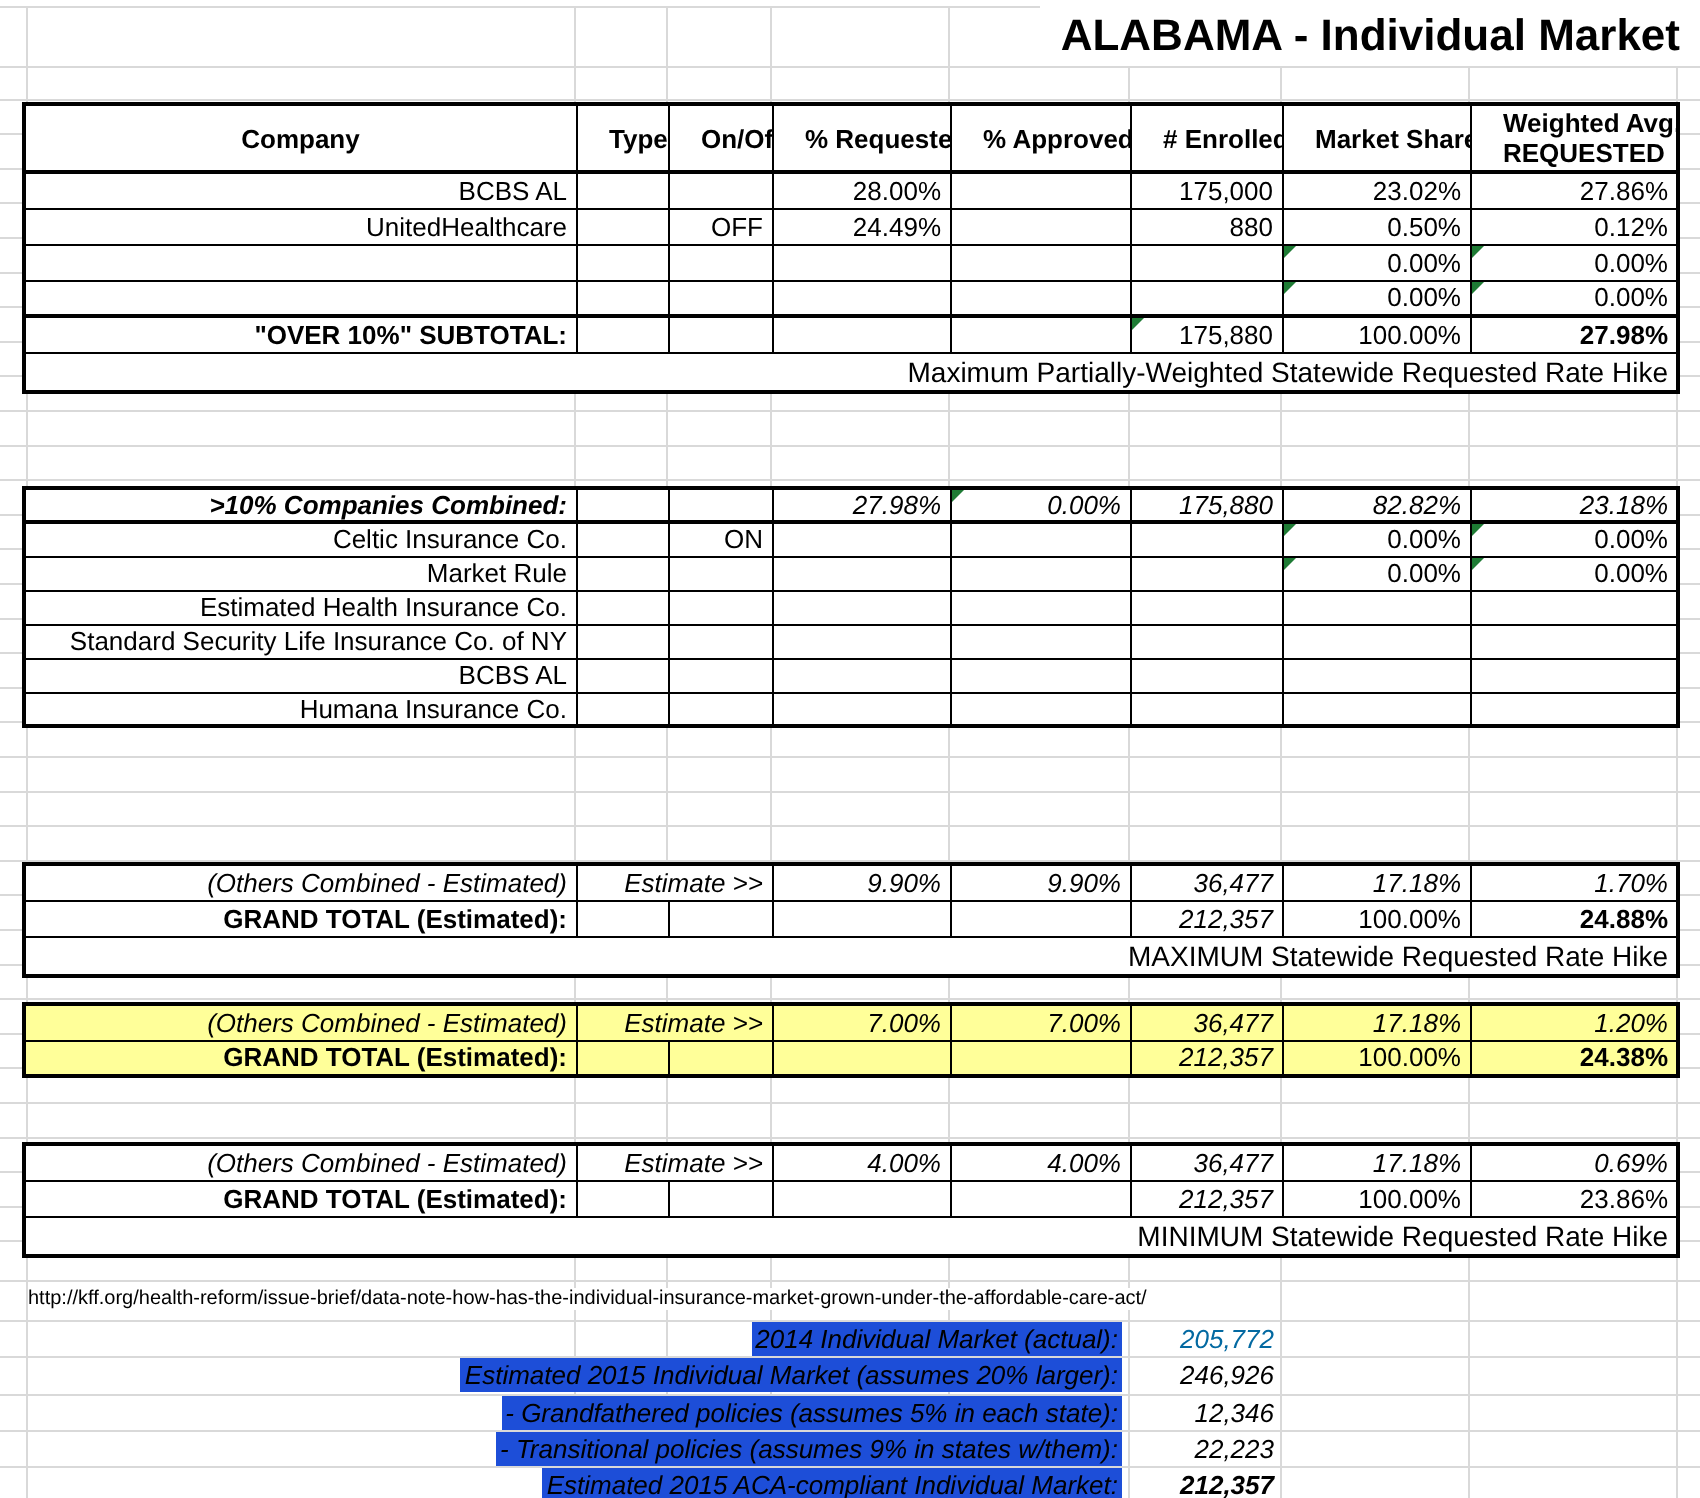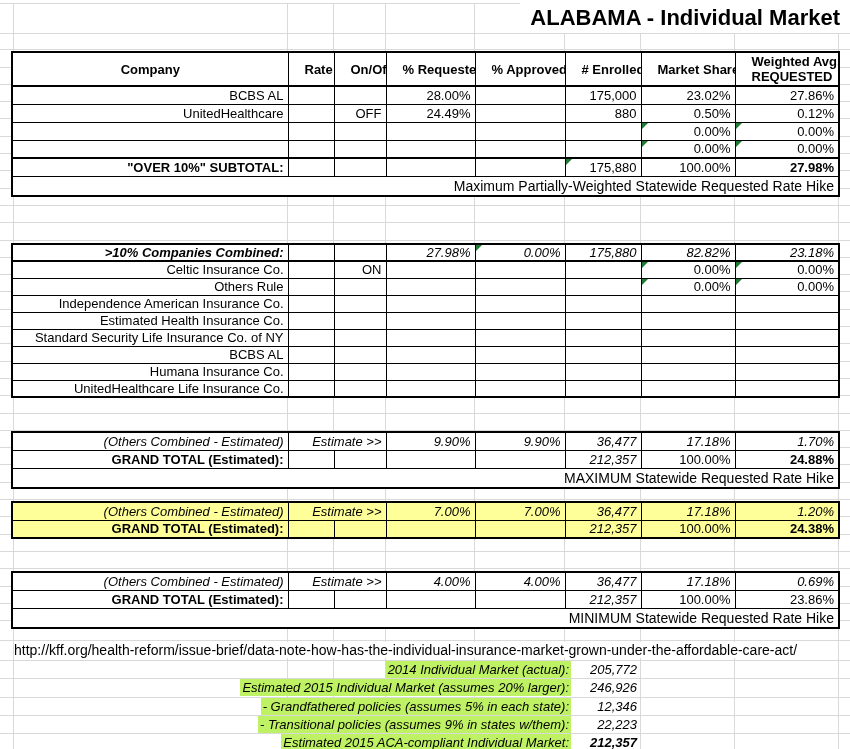--- a/index.html
+++ b/index.html
@@ -28,26 +28,26 @@
   .i{font-style:italic;}
   tr.sub td{border-top:2px solid #000;}
   tr.comb td{border-bottom:2px solid #000;font-style:italic;}
   tr.ft{height:20px;}
   tr.ft td{font-size:14px;text-align:right;}
   .hl td{background:#FFFF99;}
   
   .flag::before{content:"";position:absolute;top:0;left:0;width:0;height:0;
     border-top:6px solid #1E7B34;border-right:6px solid transparent;}
   
-  .url-row{position:absolute;top:640px;left:0;height:20px;line-height:20px;z-index:5;padding-left:14px;font-size:14px;}
+  .url-row{position:absolute;top:640px;left:0;height:20px;line-height:20px;z-index:5;padding-left:14px;font-size:10px;}
   .url-row span{background:#fff;}
   .sumrow{position:absolute;left:0;width:850px;height:17px;line-height:17px;z-index:5;font-style:italic;font-size:13px;}
-  .sumrow .lbl{position:absolute;right:279px;background:#bef264;padding:0 2px;white-space:nowrap;}
+  .sumrow .lbl{position:absolute;right:289px;background:#1d4ed8;padding:0 2px;white-space:nowrap;}
   .sumrow .val{position:absolute;right:213px;white-space:nowrap;}
-  .mut{color:#000000;text-align:right;}
+  .mut{color:#0369a1;text-align:right;}
 </style>
 </head>
 <body>
 
 <div class="sheet">
   <div class="grid-rows"></div>
   <div class="whiteout"></div>
 
   <div class="hline" style="top:3px"></div>
   <div class="hline" style="top:33px"></div>
@@ -78,21 +78,21 @@
         <col style="width:52px">
         <col style="width:89px">
         <col style="width:90px">
         <col style="width:76px">
         <col style="width:94px">
         <col style="width:104px">
       </colgroup>
     <tbody>
         <tr class="hdr">
       <th>Company</th>
-      <th>Rate</th>
+      <th>Type</th>
       <th>On/Off</th>
       <th>% Requested</th>
       <th>% Approved</th>
       <th># Enrolled</th>
       <th>Market Share</th>
       <th>
             <div>Weighted Avg.</div>
             <div>REQUESTED</div>
           </th>
     </tr>
@@ -178,38 +178,28 @@
       <td>Celtic Insurance Co.</td>
       <td></td>
       <td class="c">ON</td>
       <td></td>
       <td></td>
       <td></td>
       <td class="flag">0.00%</td>
       <td class="flag">0.00%</td>
     </tr>
     <tr class="t2r">
-      <td>Others Rule</td>
-      <td></td>
-      <td></td>
-      <td></td>
-      <td></td>
-      <td></td>
-      <td class="flag">0.00%</td>
-      <td class="flag">0.00%</td>
-    </tr>
-    <tr class="t2r">
-      <td>Independence American Insurance Co.</td>
-      <td></td>
-          <td></td>
-          <td></td>
-          <td></td>
-          <td></td>
-          <td></td>
-          <td></td>
+      <td>Market Rule</td>
+      <td></td>
+      <td></td>
+      <td></td>
+      <td></td>
+      <td></td>
+      <td class="flag">0.00%</td>
+      <td class="flag">0.00%</td>
     </tr>
     <tr class="t2r">
       <td>Estimated Health Insurance Co.</td>
       <td></td>
           <td></td>
           <td></td>
           <td></td>
           <td></td>
           <td></td>
           <td></td>
@@ -229,30 +219,20 @@
       <td></td>
           <td></td>
           <td></td>
           <td></td>
           <td></td>
           <td></td>
           <td></td>
     </tr>
     <tr class="t2r">
       <td>Humana Insurance Co.</td>
-      <td></td>
-          <td></td>
-          <td></td>
-          <td></td>
-          <td></td>
-          <td></td>
-          <td></td>
-    </tr>
-    <tr class="t2r">
-      <td>UnitedHealthcare Life Insurance Co.</td>
       <td></td>
           <td></td>
           <td></td>
           <td></td>
           <td></td>
           <td></td>
           <td></td>
     </tr>
   </tbody>
     </table>

